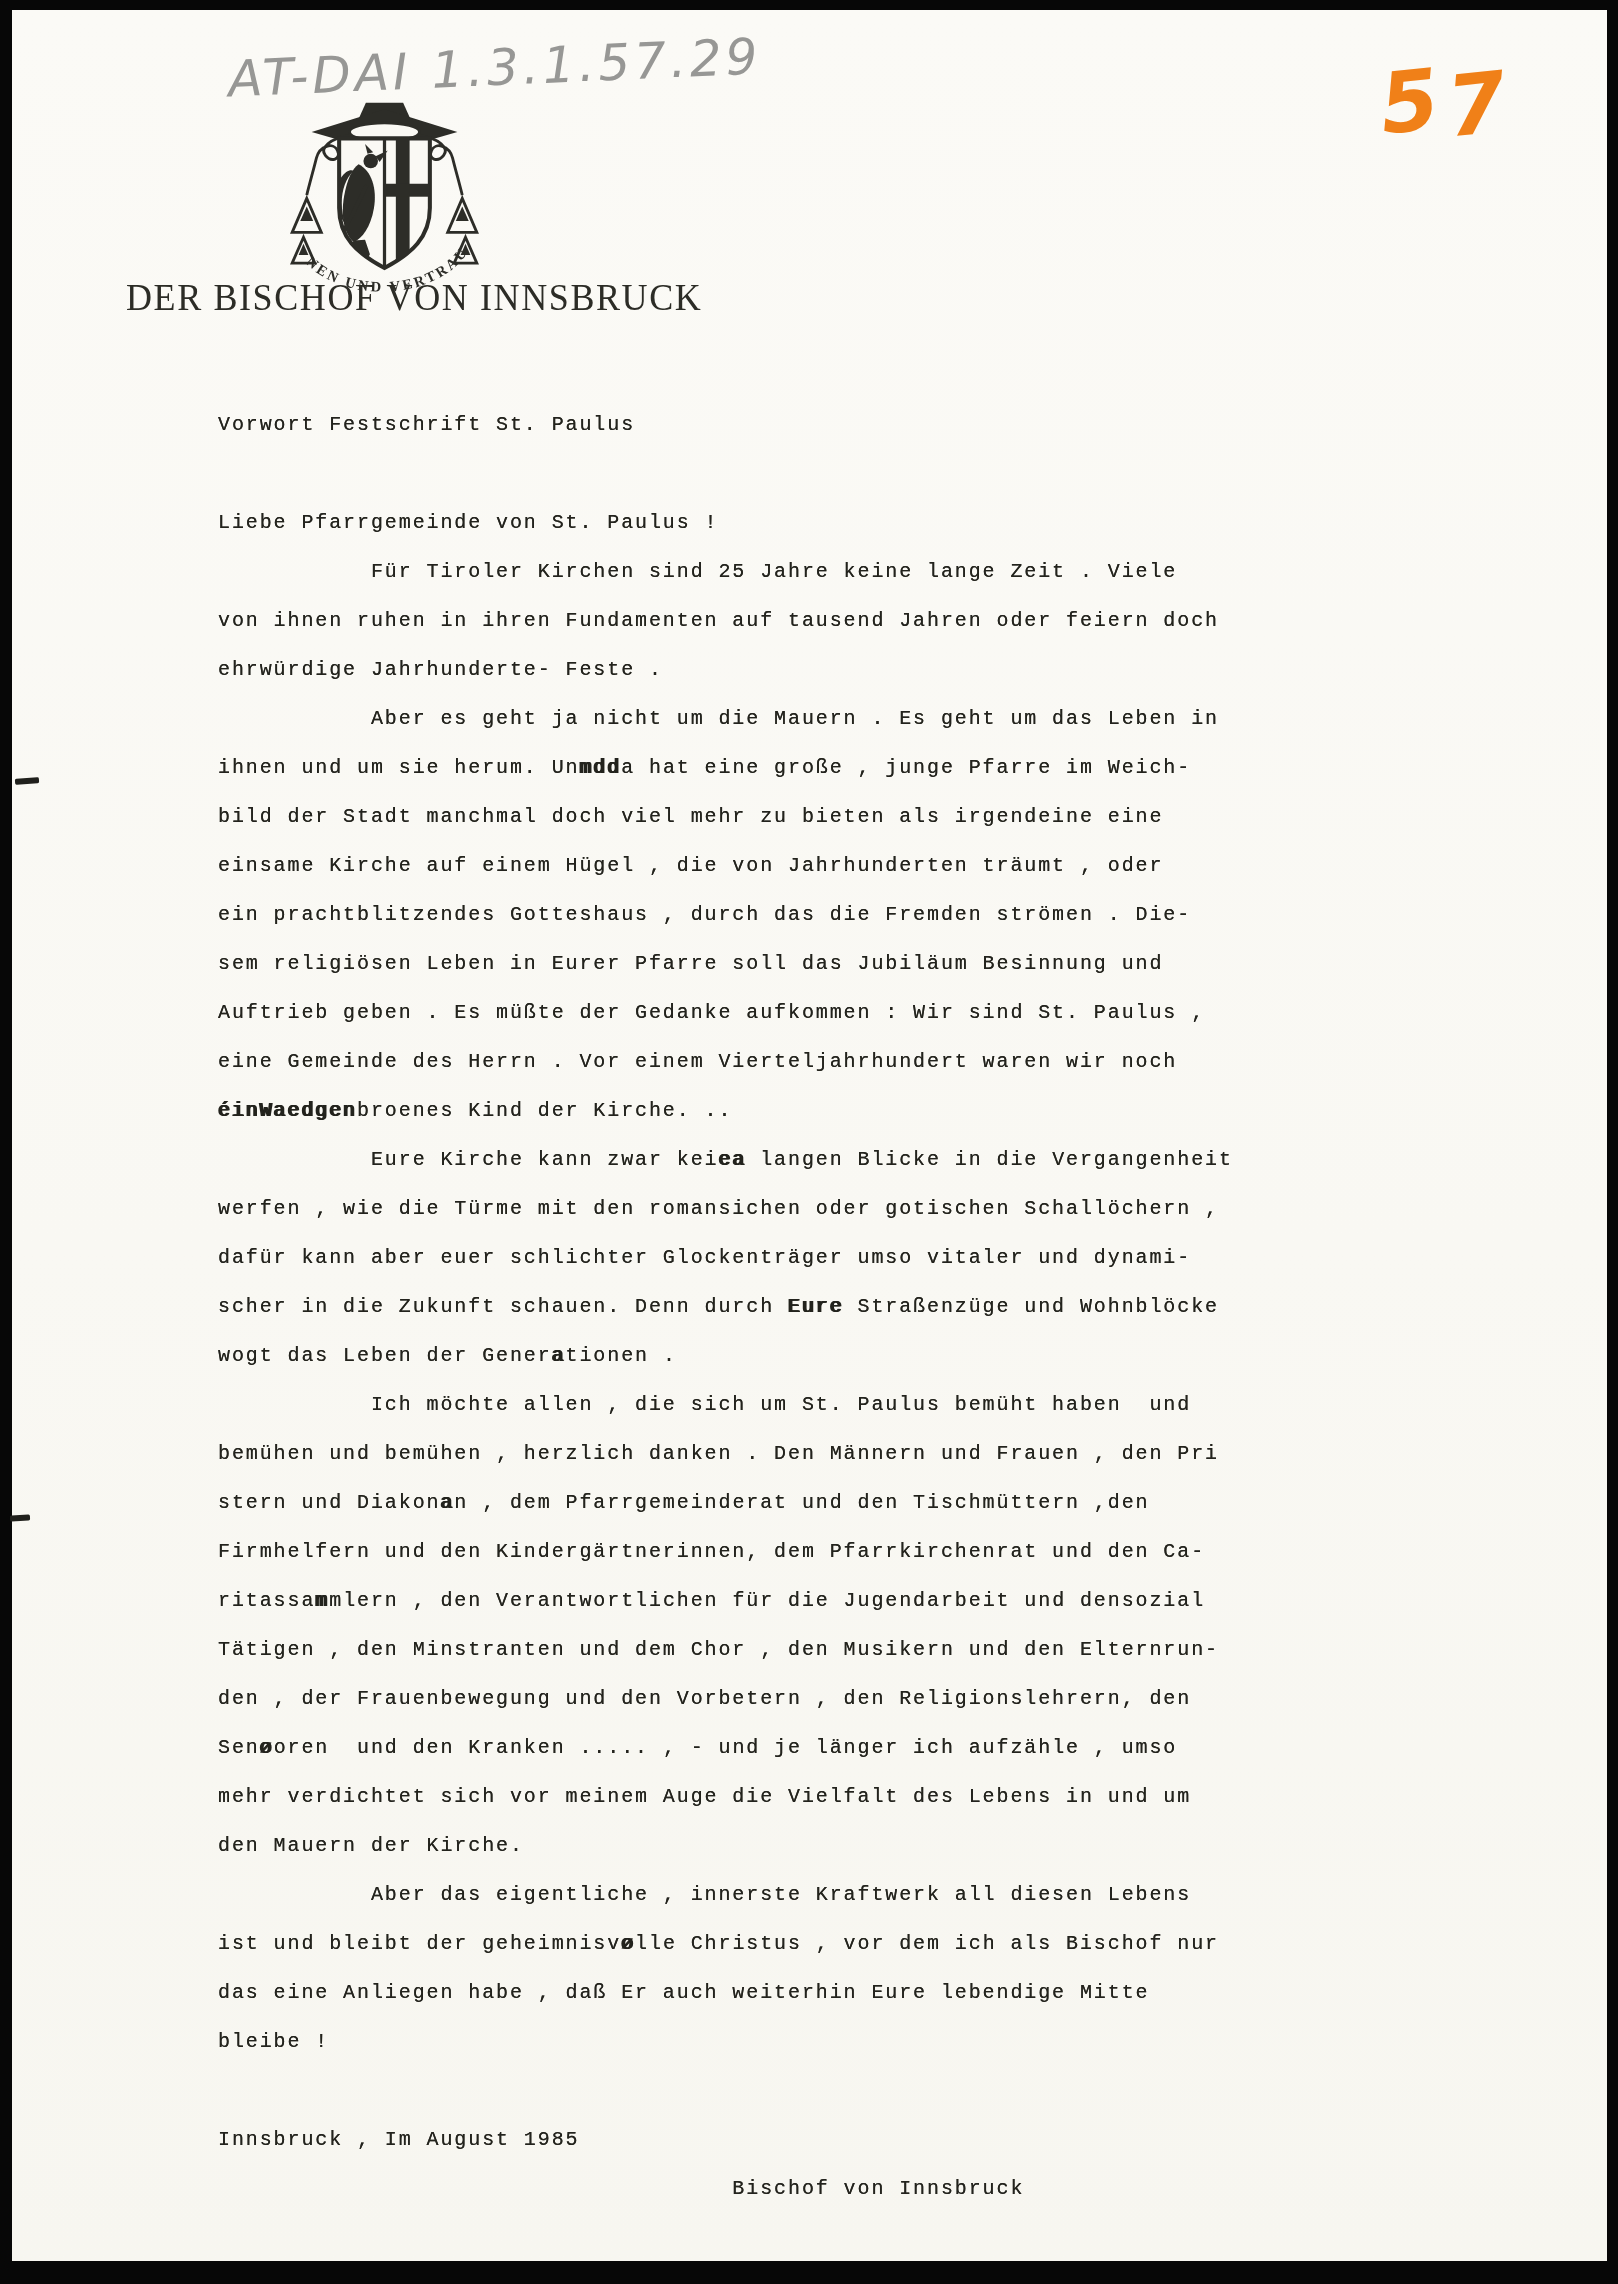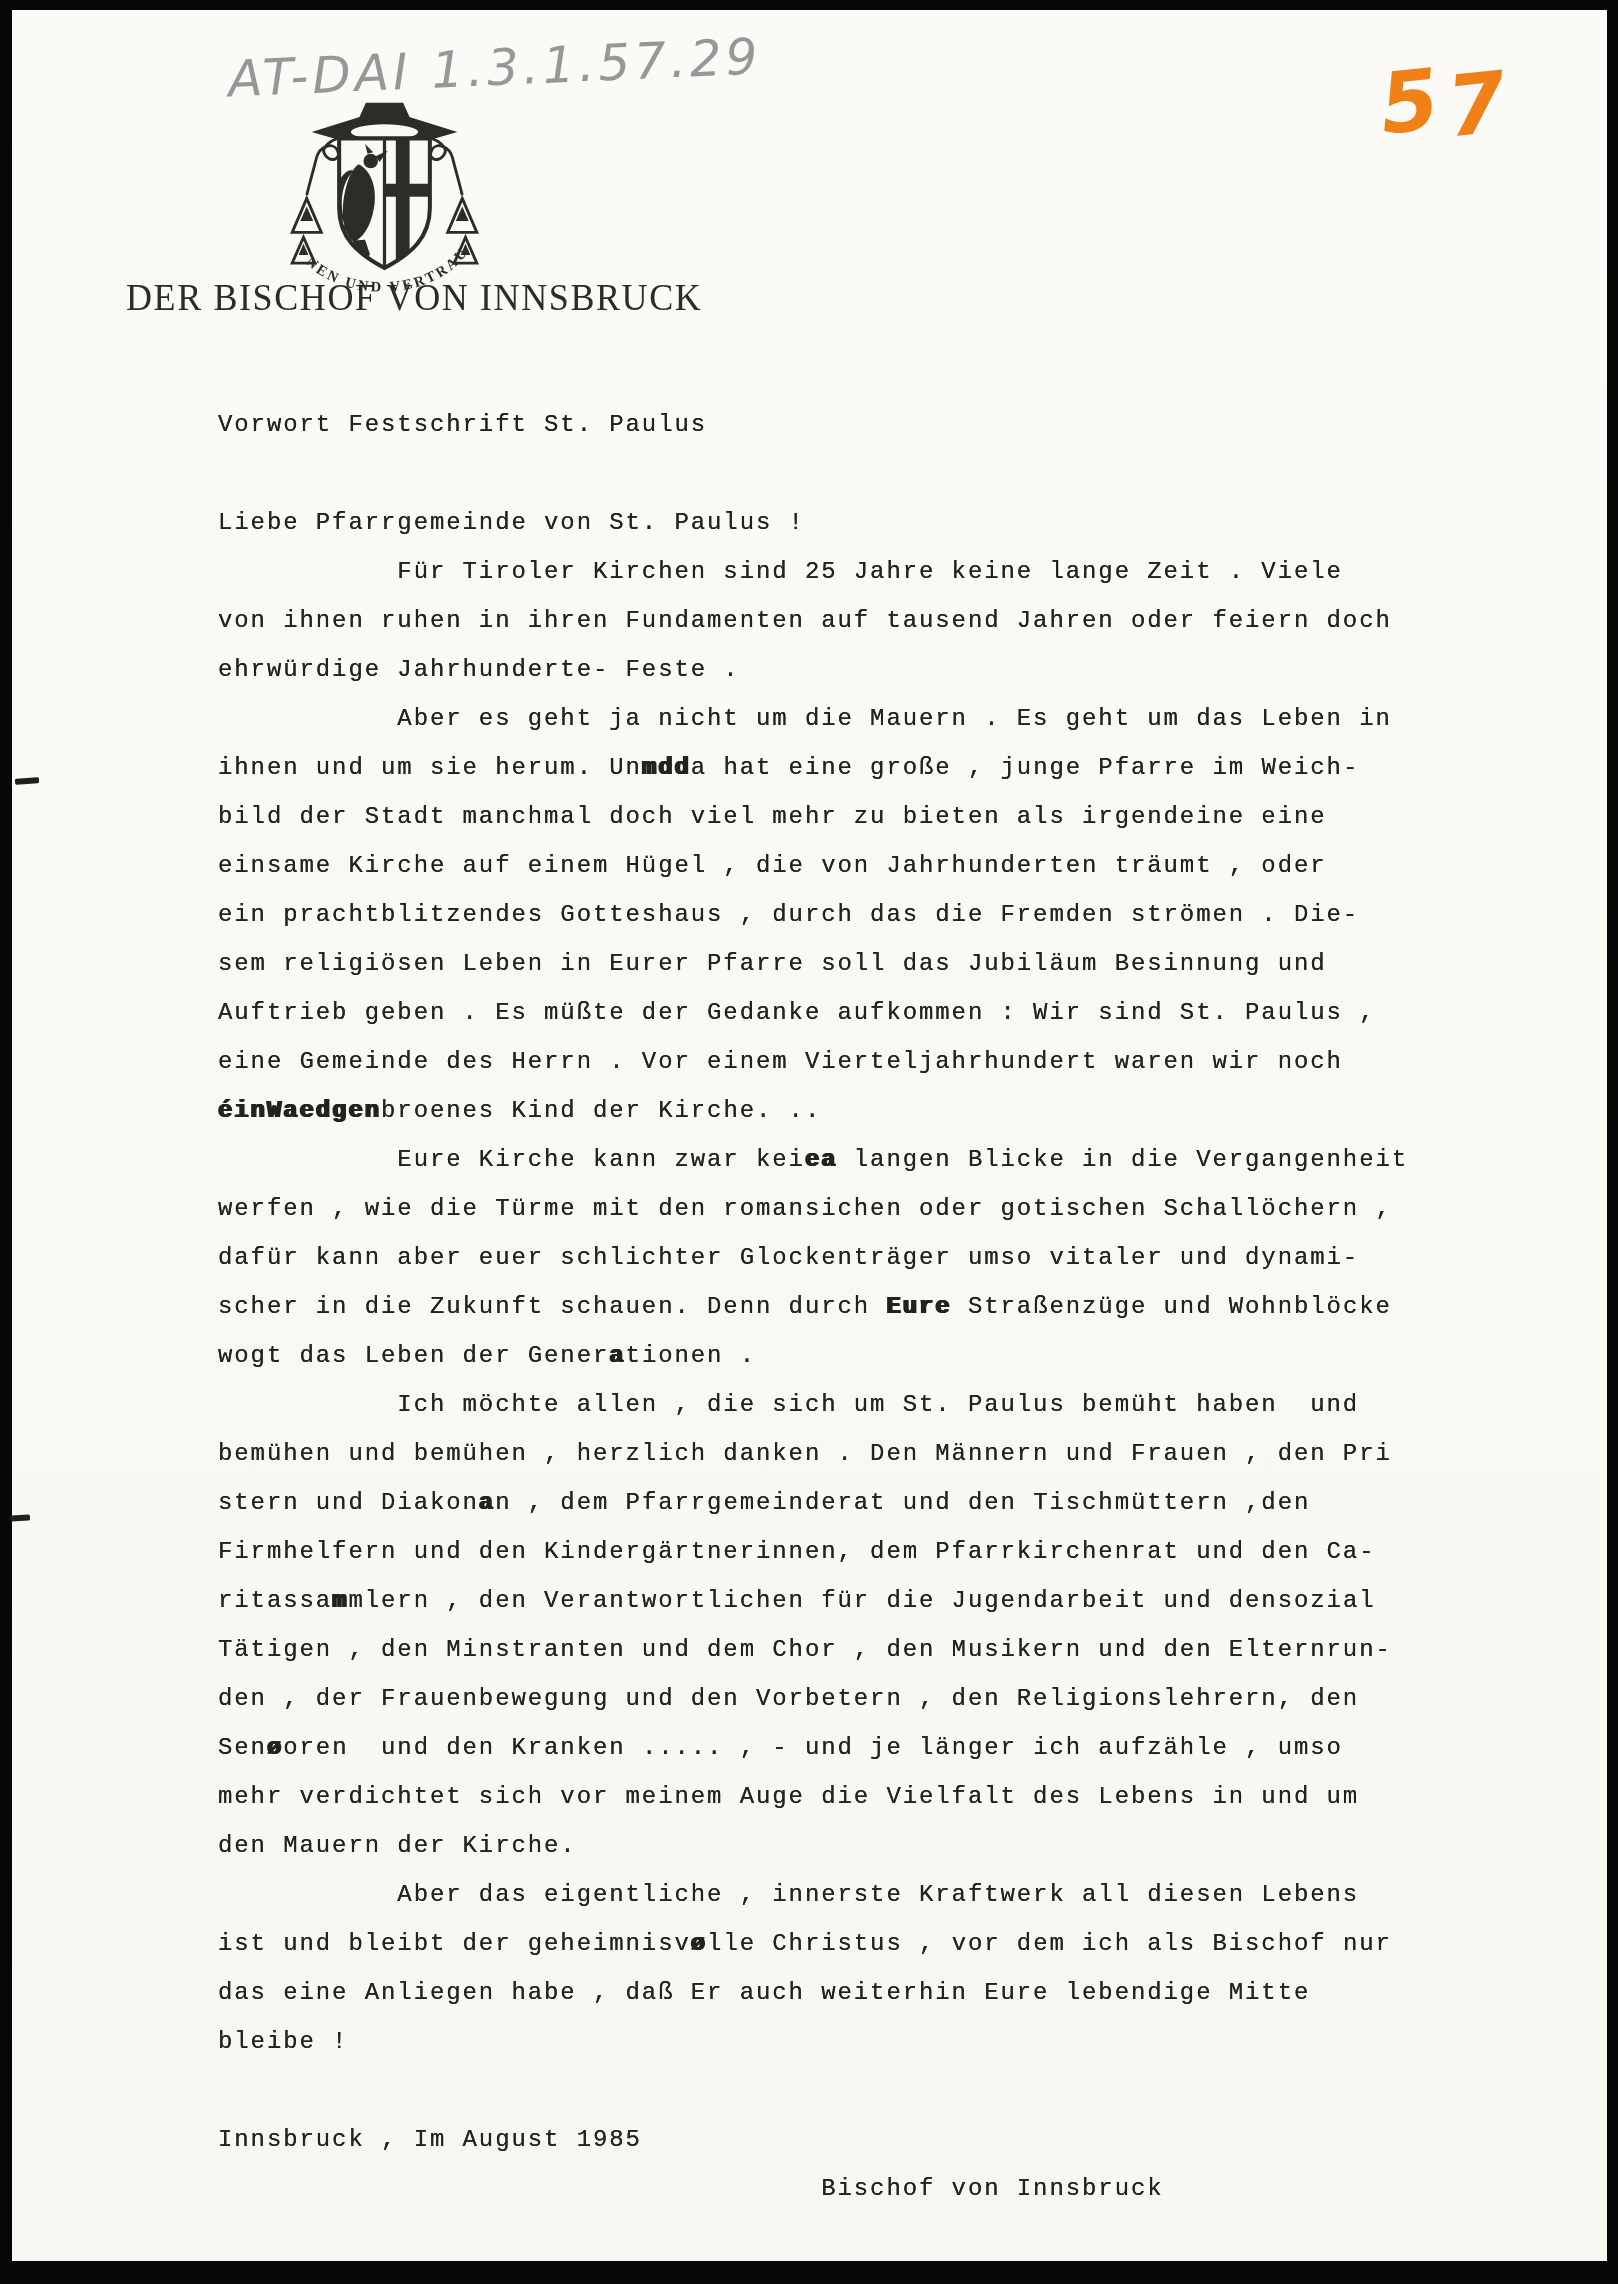--- a/index.html
+++ b/index.html
@@ -35,27 +35,27 @@
   .letterhead-title{
     position:absolute;left:126px;top:277px;
     font-family:"Liberation Serif","DejaVu Serif",serif;
     font-size:36px;font-weight:500;letter-spacing:1.6px;color:#2c2c26;
     white-space:nowrap;transform:scaleY(1.04);
   }
   
   .letter-body{
     position:absolute;left:218px;top:400px;width:1392px;
     font-family:"Liberation Mono","DejaVu Sans Mono",monospace;
-    font-size:24px;line-height:49px;letter-spacing:1.9px;
+    font-size:20px;line-height:49px;letter-spacing:1.9px;
     color:#23231d;white-space:pre;
     text-shadow:0 0 0.6px rgba(35,35,28,.85);
   }
   .letter-body .line{height:49px;}
   .letter-body .ov{
-    font-weight:700;
+    font-weight:400;
     text-shadow:1px 0 0 currentColor,-1px 0 0 currentColor,0 0 0.6px rgba(35,35,28,.85);
   }
   
   .margin-dash{position:absolute;background:#20201c;border-radius:1.6px;}
   .margin-dash.m1{left:15.4px;top:778px;width:24px;height:5.7px;transform:rotate(-4deg);}
   .margin-dash.m2{left:9.7px;top:1515px;width:20px;height:5.7px;transform:rotate(-3deg);}
 </style>
 </head>
 <body>
 

